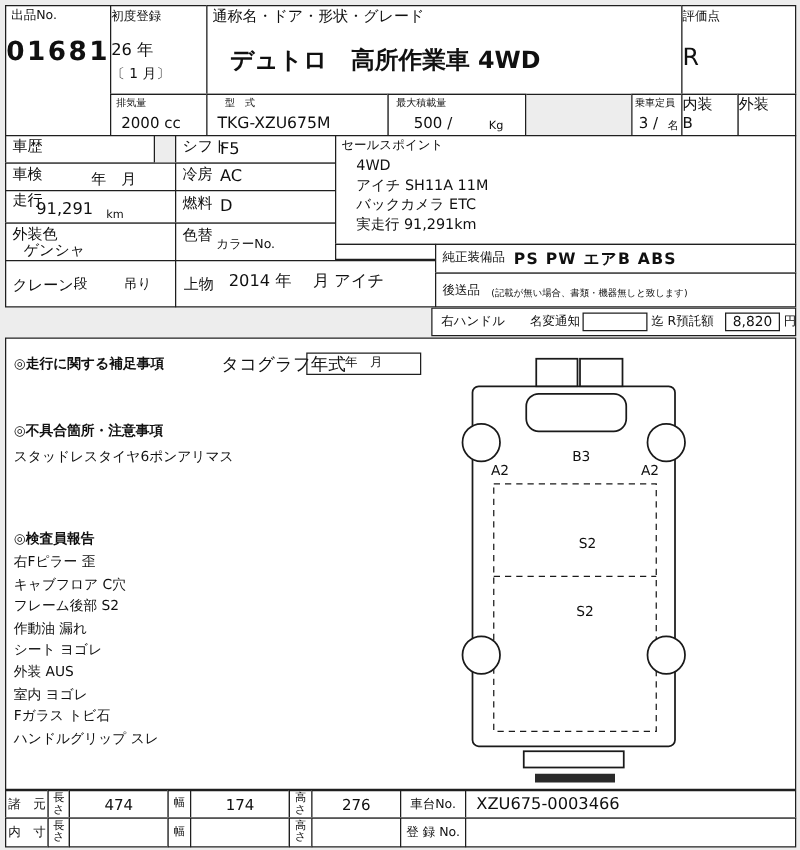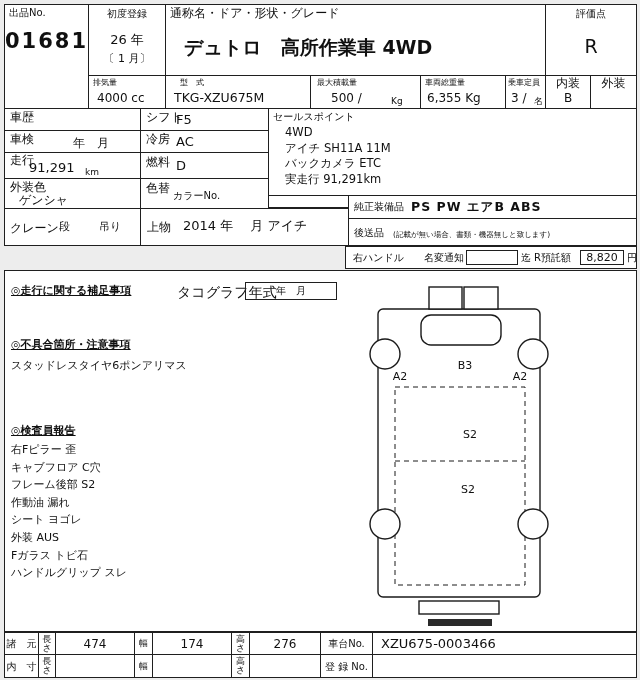--- a/index.html
+++ b/index.html
@@ -3,23 +3,23 @@
 <meta charset="utf-8">
 <style>
   html,body{margin:0;padding:0;}
   .page{position:relative;width:640px;height:680px;background:#ededed;
         font-family:"DejaVu Sans","Liberation Sans",sans-serif;color:#101010;overflow:hidden;}
   .box{position:absolute;background:#ffffff;border:1px solid #1f1f1f;box-sizing:border-box;}
   .l{position:absolute;font-size:12px;line-height:10px;white-space:pre;}
   .l8{position:absolute;font-size:8px;line-height:9px;white-space:pre;}
   .v{position:absolute;font-size:12.5px;line-height:14px;white-space:pre;}
   .small{font-size:9px;}
-  .ttl{position:absolute;font-size:11px;font-weight:bold;white-space:pre;text-decoration:underline;}
+  .ttl{position:absolute;font-size:11px;font-weight:bold;white-space:pre;}
   .item{font-size:11px;line-height:17.6px;white-space:pre;}
-  .ctr{text-align:center;width:100%;}
+  .ctr{text-align:left;width:100%;}
   .flbl{font-size:9px;line-height:9px;text-align:center;word-break:break-all;padding-top:2px;box-sizing:border-box;}
   .fval{font-size:12px;text-align:center;padding-top:4px;box-sizing:border-box;}
   svg text{font-family:"DejaVu Sans","Liberation Sans",sans-serif;}
 </style>
 </head>
 <body>
 
 <div class="page">
 
   <div class="box" style="left:4px;top:4px;width:85px;height:105px">
@@ -38,50 +38,46 @@
     <div style="position:absolute;left:18px;top:30px;font-size:19px;font-weight:bold;white-space:pre">デュトロ　高所作業車 4WD</div>
   </div>
 
   <div class="box" style="left:545px;top:4px;width:92px;height:72px">
     <div class="l ctr" style="left:0;top:4px;font-size:10px">評価点</div>
     <div class="ctr" style="position:absolute;left:0;top:30px;font-size:19px">R</div>
   </div>
 
   <div class="box" style="left:88px;top:75px;width:78px;height:34px">
     <div class="l8" style="left:4px;top:2px">排気量</div>
-    <div class="v" style="left:8px;top:15px;font-size:12px">4000 cc</div>
+    <div class="v" style="left:8px;top:15px;font-size:12px">2000 cc</div>
   </div>
   <div class="box" style="left:165px;top:75px;width:146px;height:34px">
     <div class="l8" style="left:14px;top:2px">型　式</div>
     <div class="v" style="left:8px;top:15px">TKG-XZU675M</div>
   </div>
   <div class="box" style="left:310px;top:75px;width:111px;height:34px">
     <div class="l8" style="left:6px;top:2px">最大積載量</div>
     <div class="v" style="left:20px;top:15px;font-size:12px">500 /</div>
     <div class="v small" style="left:80px;top:18px">Kg</div>
   </div>
-  <div class="box" style="left:420px;top:75px;width:86px;height:34px">
-    <div class="l8" style="left:4px;top:2px">車両総重量</div>
-    <div class="v" style="left:6px;top:15px;font-size:12px">6,355 Kg</div>
-  </div>
   <div class="box" style="left:505px;top:75px;width:41px;height:34px">
     <div class="l8" style="left:2px;top:2px">乗車定員</div>
     <div class="v" style="left:5px;top:15px;font-size:12px">3 /</div>
     <div class="v small" style="left:28px;top:18px">名</div>
   </div>
   <div class="box" style="left:545px;top:75px;width:46px;height:34px">
     <div class="l ctr" style="left:0;top:2px">内装</div>
     <div class="ctr" style="position:absolute;left:0;top:15px;font-size:12px">B</div>
   </div>
   <div class="box" style="left:590px;top:75px;width:47px;height:34px">
     <div class="l ctr" style="left:0;top:2px">外装</div>
     <div class="ctr" style="position:absolute;left:0;top:15px;font-size:12px"></div>
   </div>
 
-  <div class="box" style="left:4px;top:108px;width:137px;height:23px">
+  <div class="box" style="left:4px;top:108px;width:120px;height:23px">
     <div class="l" style="left:5px;top:3px">車歴</div>
   </div>
   <div class="box" style="left:140px;top:108px;width:129px;height:23px">
     <div class="l" style="left:5px;top:3px">シフト</div>
     <div class="v" style="left:35px;top:4px;font-size:13px">F5</div>
   </div>
   <div class="box" style="left:4px;top:130px;width:137px;height:23px">
     <div class="l" style="left:5px;top:3px">車検</div>
     <div class="v" style="left:68px;top:5px;font-size:12px">年　月</div>
   </div>
@@ -156,20 +152,21 @@
     <div class="item" style="position:absolute;left:6px;top:86px">スタッドレスタイヤ6ポンアリマス</div>
 
     <div class="ttl" style="left:6px;top:152px">◎検査員報告</div>
     <div style="position:absolute;left:6px;top:170px">
       <div class="item">右Fピラー 歪</div>
       <div class="item">キャブフロア C穴</div>
       <div class="item">フレーム後部 S2</div>
       <div class="item">作動油 漏れ</div>
       <div class="item">シート ヨゴレ</div>
       <div class="item">外装 AUS</div>
+      <div class="item">室内 ヨゴレ</div>
       <div class="item">Fガラス トビ石</div>
       <div class="item">ハンドルグリップ スレ</div>
     </div>
 
     <svg style="position:absolute;left:350px;top:6px" width="212" height="352" viewBox="0 0 212 352">
       <g fill="none" stroke="#1a1a1a" stroke-width="1.4">
         <rect x="23" y="32" width="162" height="288" rx="5"></rect>
         <rect x="40" y="110" width="130" height="198" stroke-dasharray="5 4" stroke-width="1"></rect>
         <line x1="40" y1="184" x2="170" y2="184" stroke-dasharray="5 4" stroke-width="1"></line>
         <circle cx="30" cy="77" r="15" fill="#ffffff"></circle>

